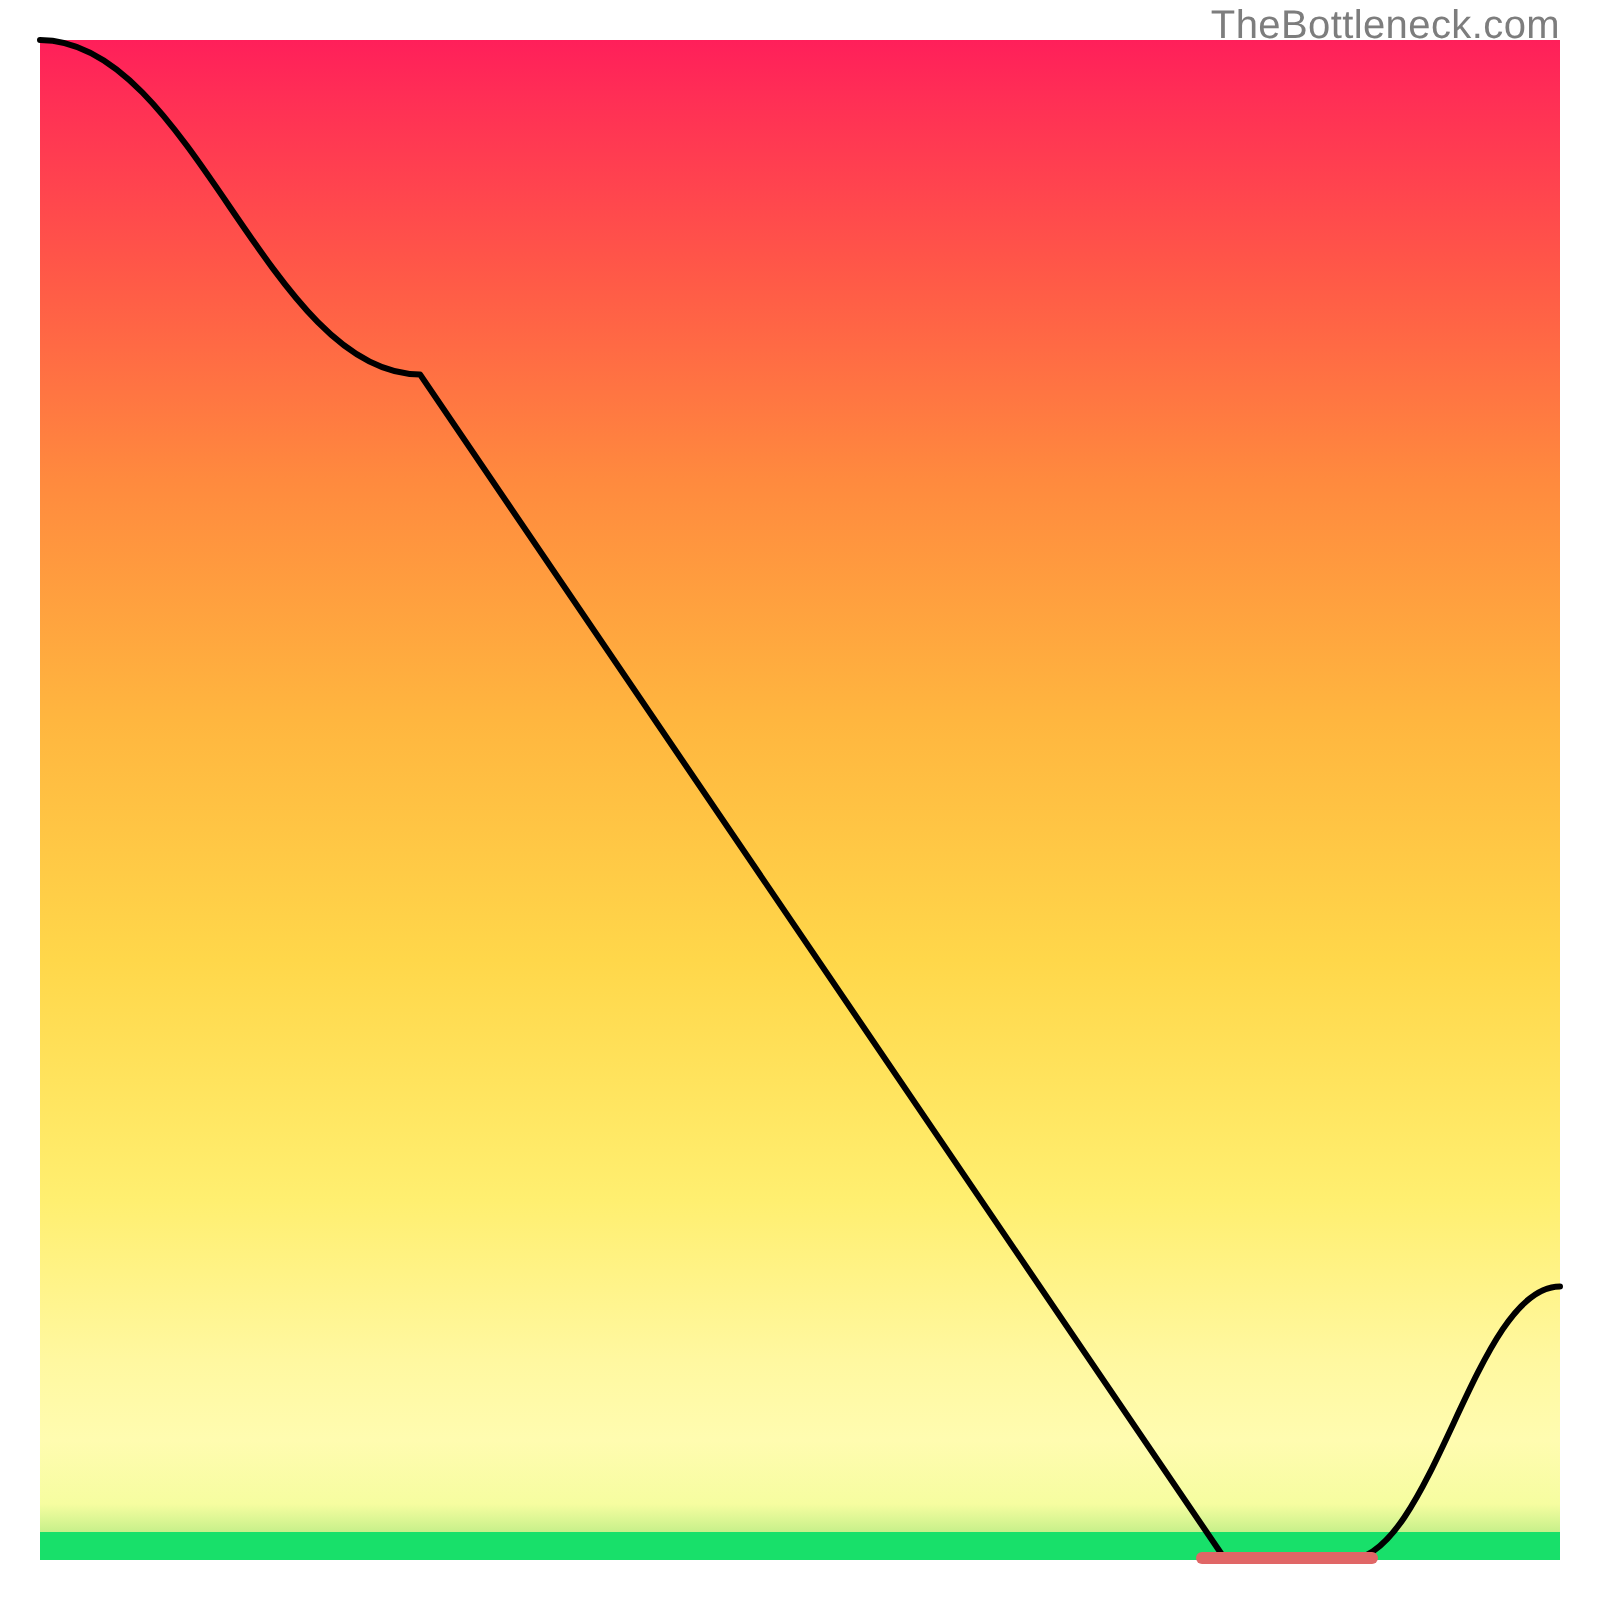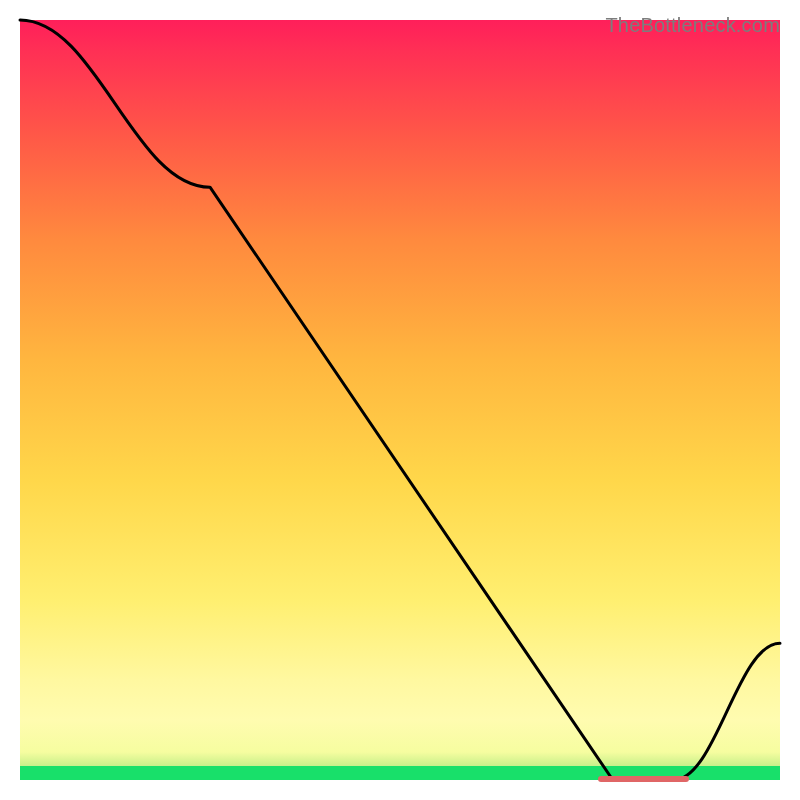--- a/index.html
+++ b/index.html
@@ -35,21 +35,21 @@
       #ffd74a 300px,
       #ffb63f 420px,
       #ff8a3e 540px,
       #ff5a47 640px,
       #ff2f55 730px,
       #ff1f5a 760px
     );
   }
   .watermark {
     position: absolute;
-    top: 14px;
+    top: 2px;
     right: 20px;
     color: #7d7d7d;
     font-size: 20px;
     font-weight: 500;
     letter-spacing: 0.2px;
   }
   svg.curve {
     position: absolute;
     left: 20px;
     top: 20px;

